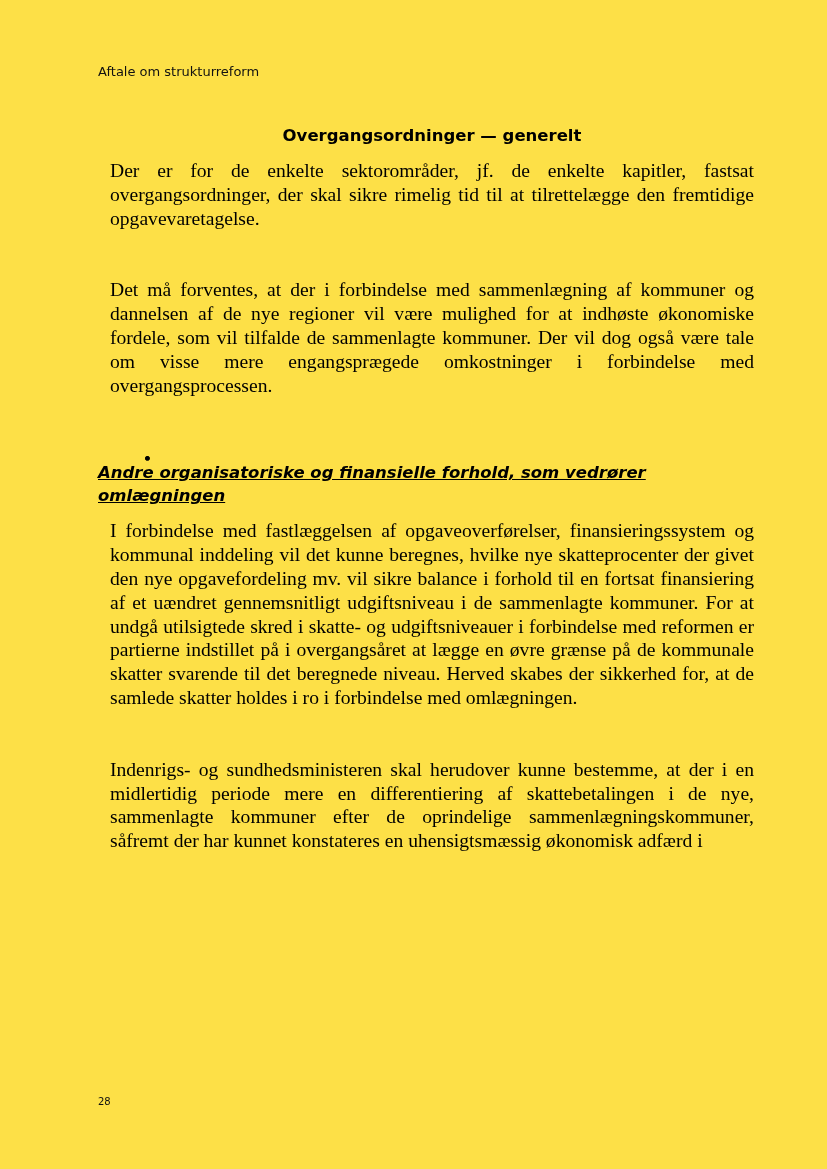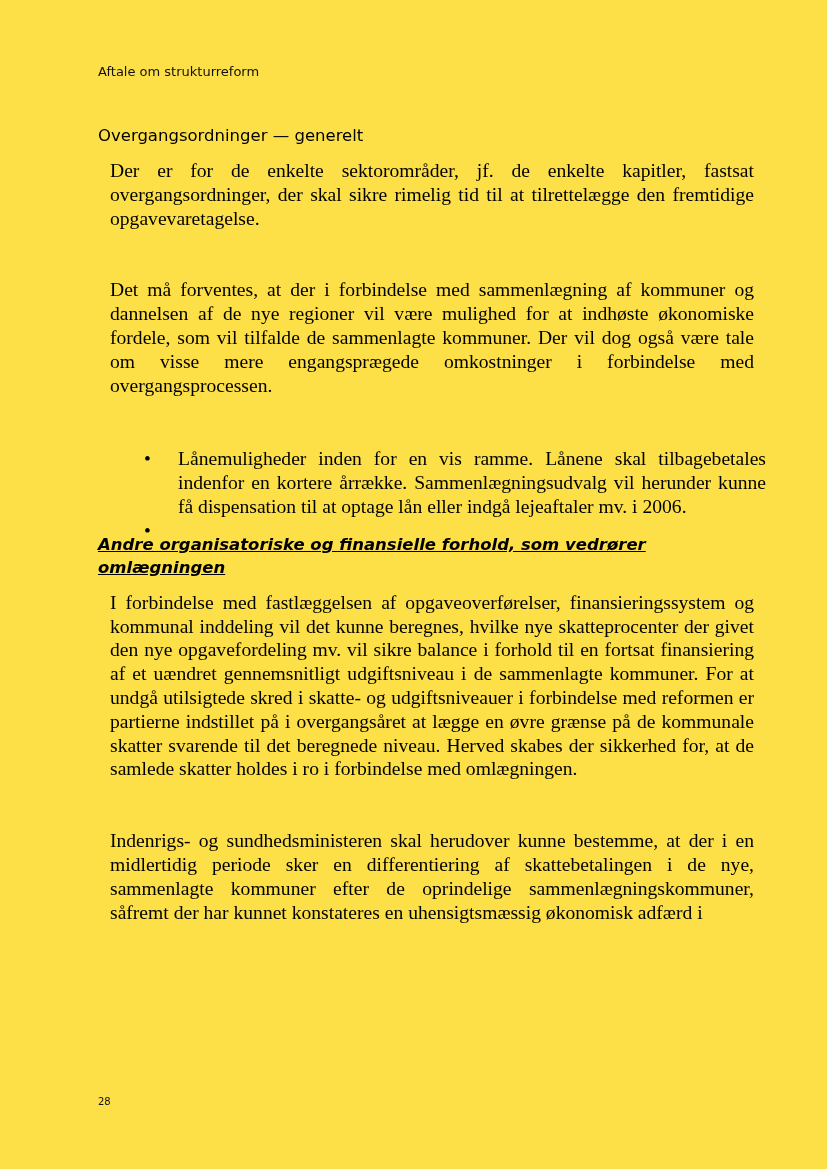--- a/index.html
+++ b/index.html
@@ -8,22 +8,22 @@
     .running-header {
       position: absolute; left: 98px; top: 64px;
       font-family: "DejaVu Sans", sans-serif; font-size: 13px; color: #111;
     }
     .content {
       position: absolute; left: 98px; top: 125px; width: 668px;
       font-family: "Liberation Serif", serif; font-size: 19.6px; line-height: 23.8px; color: #000;
     }
     .content p { margin: 12px; text-align: justify; }
     .h-bold {
-      font-family: "DejaVu Sans", sans-serif; font-weight: normal; font-size: 16.5px;
-      line-height: 22px; margin: 0;
+      font-family: "DejaVu Sans", sans-serif; font-weight: bold; font-size: 16.5px;
+      line-height: 22px; margin: 0; text-align: center;
     }
     .h-italic {
       font-family: "DejaVu Sans", sans-serif; font-weight: bold; font-style: italic; font-size: 16.5px;
       line-height: 23px; margin: 0; text-decoration: underline;
     }
     .gap { height: 24px; }
     .gap-small { height: 14px; }
     ul.bullets { list-style: none; margin: 0; padding: 0; }
     ul.bullets li { position: relative; padding-left: 80px; text-align: justify; }
     ul.bullets li .bullet { position: absolute; left: 46px; top: 0; }
@@ -41,27 +41,26 @@
   <div class="content">
     <h2 class="h-bold">Overgangsordninger — generelt</h2>
     <p>Der er for de enkelte sektorområder, jf. de enkelte kapitler, fastsat overgangsordninger, der skal sikre rimelig tid til at tilrettelægge den fremtidige opgavevaretagelse.</p>
     <div class="gap"></div>
     <p>Det må forventes, at der i forbindelse med sammenlægning af kommuner og dannelsen af de nye regioner vil være mulighed for at indhøste økonomiske fordele, som vil tilfalde de sammenlagte kommuner. Der vil dog også være tale om visse mere engangsprægede omkostninger i forbindelse med overgangsprocessen.</p>
     <div class="gap"></div>
     <div class="gap-small"></div>
     <ul class="bullets">
       <li>
         <span class="bullet">•</span>
-        <span>Lånemuligheder inden for en vis ramme. Lånene skal tilbagebetales indenfor en kortere årrække. Sammenlægningsudvalg vil herunder kunne få dispensation til at optage lån eller indgå lejeaftaler mv. i 2006.</span>
       </li>
       <li>
         <span class="bullet">•</span>
       </li>
     </ul>
     <div class="gap-small"></div>
     <h2 class="h-italic">Andre organisatoriske og finansielle forhold, som vedrører omlægningen</h2>
     <p>I forbindelse med fastlæggelsen af opgaveoverførelser, finansieringssystem og kommunal inddeling vil det kunne beregnes, hvilke nye skatteprocenter der givet den nye opgavefordeling mv. vil sikre balance i forhold til en fortsat finansiering af et uændret gennemsnitligt udgiftsniveau i de sammenlagte kommuner. For at undgå utilsigtede skred i skatte- og udgiftsniveauer i forbindelse med reformen er partierne indstillet på i overgangsåret at lægge en øvre grænse på de kommunale skatter svarende til det beregnede niveau. Herved skabes der sikkerhed for, at de samlede skatter holdes i ro i forbindelse med omlægningen.</p>
     <div class="gap"></div>
-    <p>Indenrigs- og sundhedsministeren skal herudover kunne bestemme, at der i en midlertidig periode sker en differentiering af skattebetalingen i de nye, sammenlagte kommuner efter de oprindelige sammenlægningskommuner, såfremt der har kunnet konstateres en uhensigtsmæssig økonomisk adfærd i</p>
+    <p>Indenrigs- og sundhedsministeren skal herudover kunne bestemme, at der i en midlertidig periode mere en differentiering af skattebetalingen i de nye, sammenlagte kommuner efter de oprindelige sammenlægningskommuner, såfremt der har kunnet konstateres en uhensigtsmæssig økonomisk adfærd i</p>
   </div>
 
   <div class="page-number">28</div>
 </div>
 
 </body></html>

